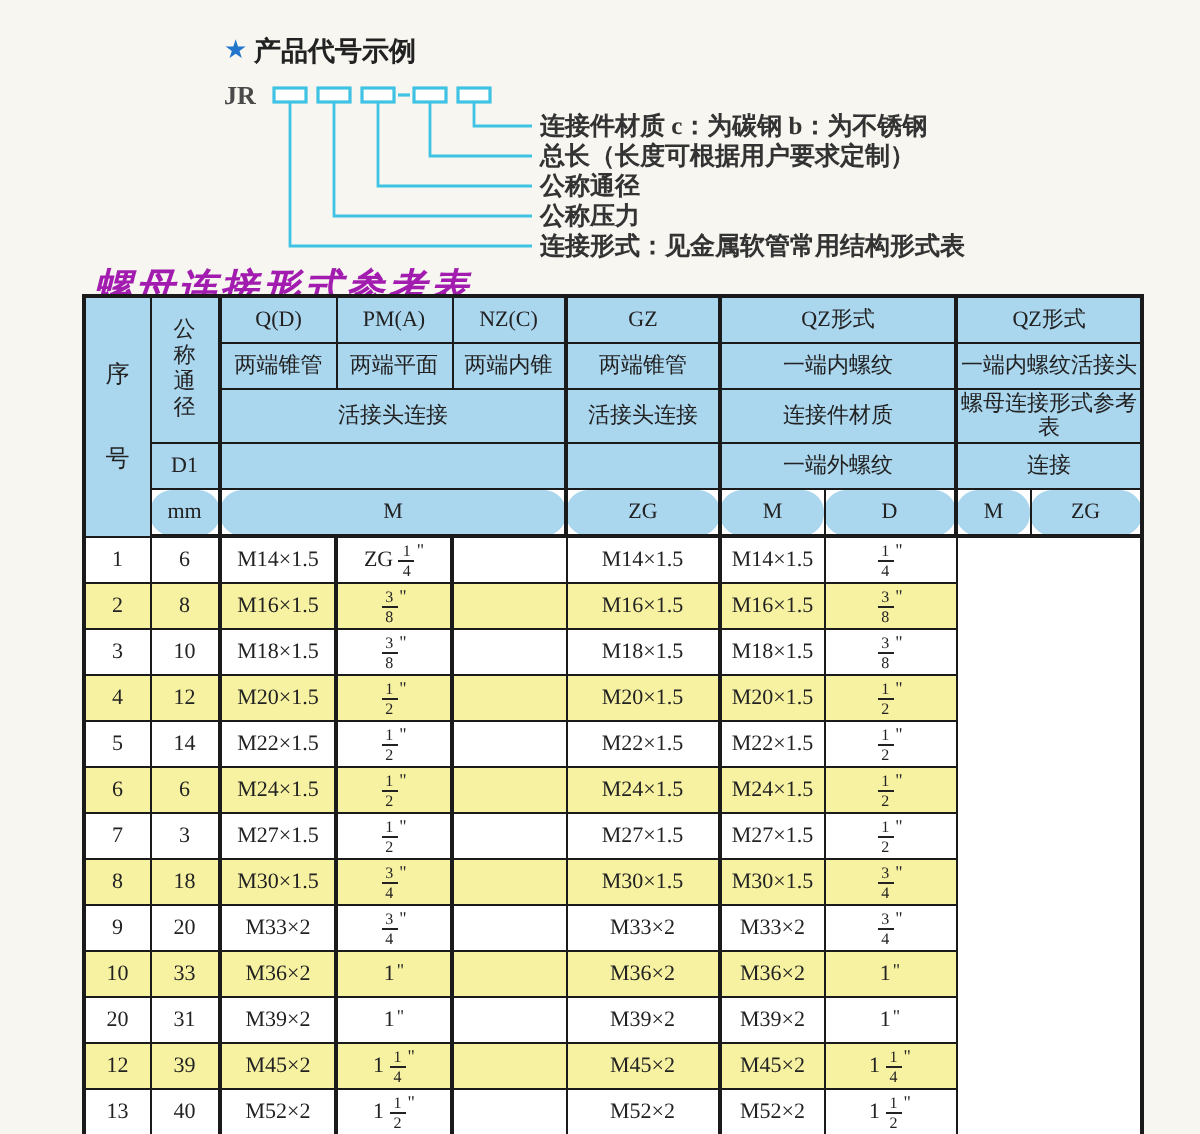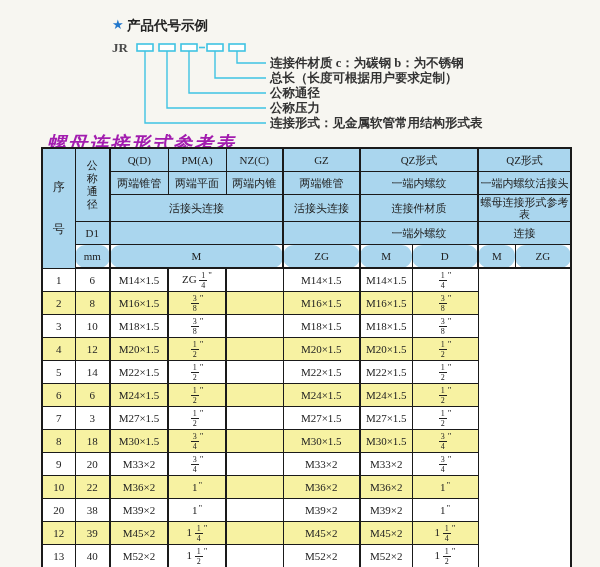--- a/index.html
+++ b/index.html
@@ -239,31 +239,31 @@
           <td>20</td>
           <td class="gl">M33×2</td>
           <td class="gl"><span class="frac"><span class="ft">3</span><span class="fb">4</span></span><span class="inch">"</span></td>
           <td class="gl"></td>
           <td>M33×2</td>
           <td class="gl">M33×2</td>
           <td><span class="frac"><span class="ft">3</span><span class="fb">4</span></span><span class="inch">"</span></td>
         </tr>
         <tr class="alt">
           <td>10</td>
-          <td>22</td>
+          <td>33</td>
           <td class="gl">M36×2</td>
           <td class="gl">1<span class="inch">"</span></td>
           <td class="gl"></td>
           <td>M36×2</td>
           <td class="gl">M36×2</td>
           <td>1<span class="inch">"</span></td>
         </tr>
         <tr>
           <td>20</td>
-          <td>38</td>
+          <td>31</td>
           <td class="gl">M39×2</td>
           <td class="gl">1<span class="inch">"</span></td>
           <td class="gl"></td>
           <td>M39×2</td>
           <td class="gl">M39×2</td>
           <td>1<span class="inch">"</span></td>
         </tr>
         <tr class="alt">
           <td>12</td>
           <td>39</td>

